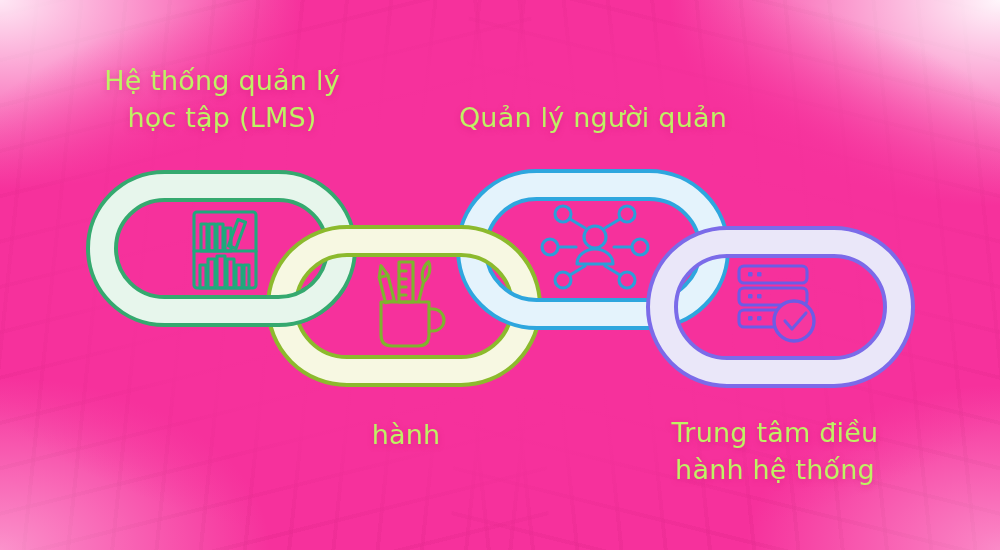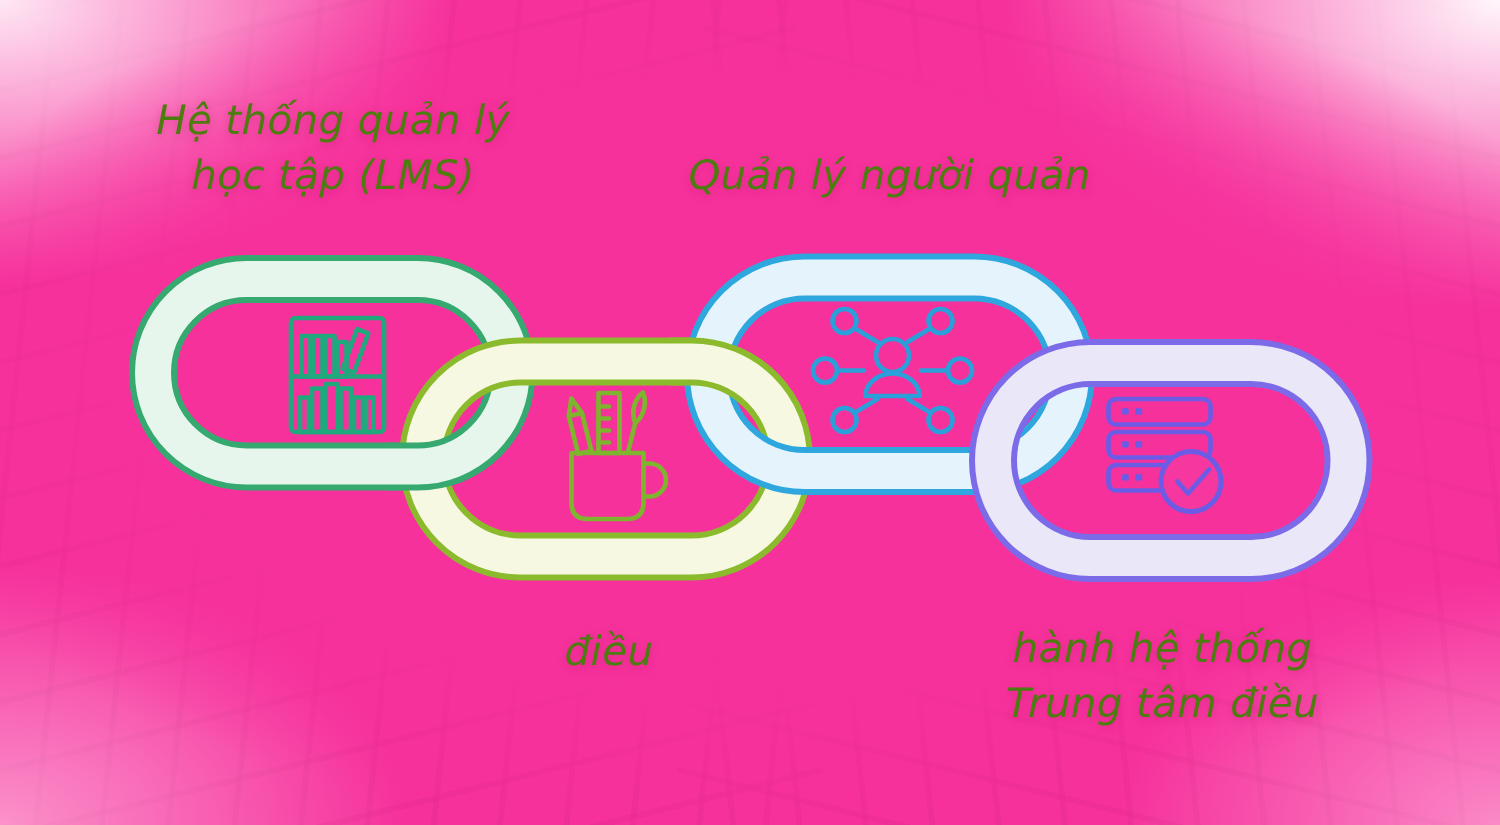--- a/index.html
+++ b/index.html
@@ -39,24 +39,23 @@
     position:absolute;inset:0;
     background:radial-gradient(60% 54% at 50% 47%, #f6319c 0%, #f6319c 46%, rgba(246,49,156,.88) 66%, rgba(246,49,156,0) 100%);
   }
   
   .chain{position:absolute;left:0;top:0;}
   .ring{stroke-width:4;fill-rule:evenodd;}
   .icon{fill:none;stroke:currentColor;stroke-width:3.1;stroke-linecap:round;stroke-linejoin:round;}
   
   .label{
     position:absolute;width:360px;text-align:center;
-    color:#4d7c0f;font-size:27px;line-height:37px;font-weight:500;
+    color:#bef264;font-size:27px;line-height:37px;font-weight:500;
     text-shadow:0 2px 6px rgba(190,20,110,.35);
     letter-spacing:.2px;
-    font-style:italic;
   }
   .label div{white-space:nowrap;}
 </style>
 </head>
 <body>
 
 <div class="stage">
 
   <div class="bg-base"></div>
   <div class="grid grid-left"></div>
@@ -155,21 +154,21 @@
   <div class="label" style="left:42px;top:62px">
     <div>Hệ thống quản lý</div>
     <div>học tập (LMS)</div>
   </div>
 
   <div class="label" style="left:413px;top:99px">
     <div>Quản lý người quản</div>
   </div>
 
   <div class="label" style="left:226px;top:416px">
-    <div>điều</div>
+    <div>hành</div>
   </div>
 
   <div class="label" style="left:595px;top:414px">
+    <div>Trung tâm điều</div>
     <div>hành hệ thống</div>
-    <div>Trung tâm điều</div>
   </div>
 
 </div>
 
 </body></html>

